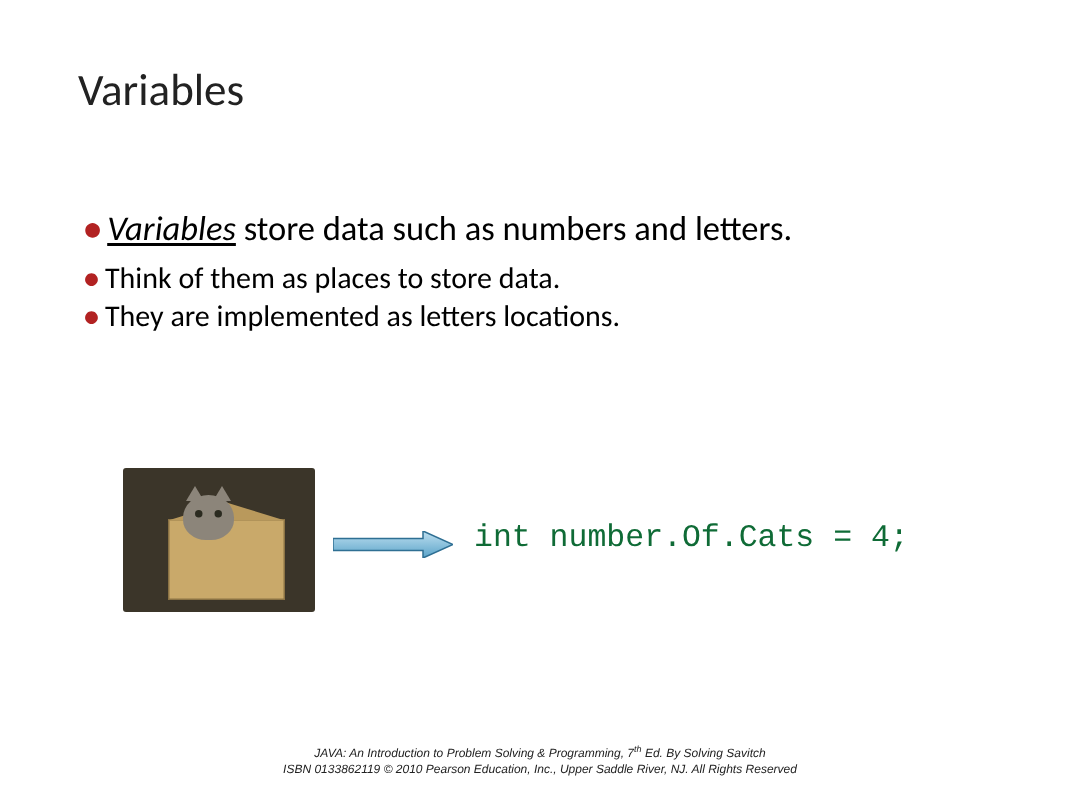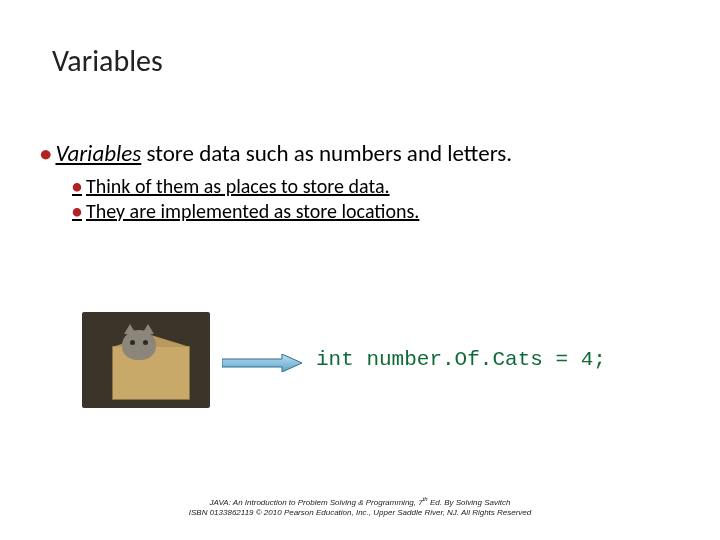--- a/index.html
+++ b/index.html
@@ -19,43 +19,41 @@
   }
   .title {
     position: absolute;
     left: 52px;
     top: 42px;
     font-size: 30px;
     color: #222;
   }
   .body {
     position: absolute;
-    left: 40px;
+    left: 56px;
     top: 140px;
     width: 620px;
   }
   .lvl1 {
     font-size: 23px;
     line-height: 1.2;
     margin-bottom: 6px;
   }
   .lvl1 .dot, .lvl2 .dot {
     color: #b22222;
     font-weight: bold;
     margin-right: 4px;
   }
   .lvl1 .emph {
     font-style: italic;
     text-decoration: underline;
   }
   .lvl2 {
     font-size: 20px;
     line-height: 1.25;
-    margin-left: 32px;
-    text-decoration: underline;
   }
   .image-box {
     position: absolute;
     left: 82px;
     top: 312px;
     width: 128px;
     height: 96px;
     background: #3b3529;
     border-radius: 2px;
     overflow: hidden;
@@ -145,21 +143,21 @@
   <div class="title">Variables</div>
 
   <div class="body">
     <div class="lvl1">
       <span class="dot">•</span><span class="emph">Variables</span><span> store data such as numbers and letters.</span>
     </div>
     <div class="lvl2">
       <span class="dot">•</span><span>Think of them as places to store data.</span>
     </div>
     <div class="lvl2">
-      <span class="dot">•</span><span>They are implemented as store locations.</span>
+      <span class="dot">•</span><span>They are implemented as letters locations.</span>
     </div>
   </div>
 
   <div class="image-box">
     <div class="box"></div>
     <div class="cat">
       <div class="eye l"></div>
       <div class="eye r"></div>
     </div>
   </div>

